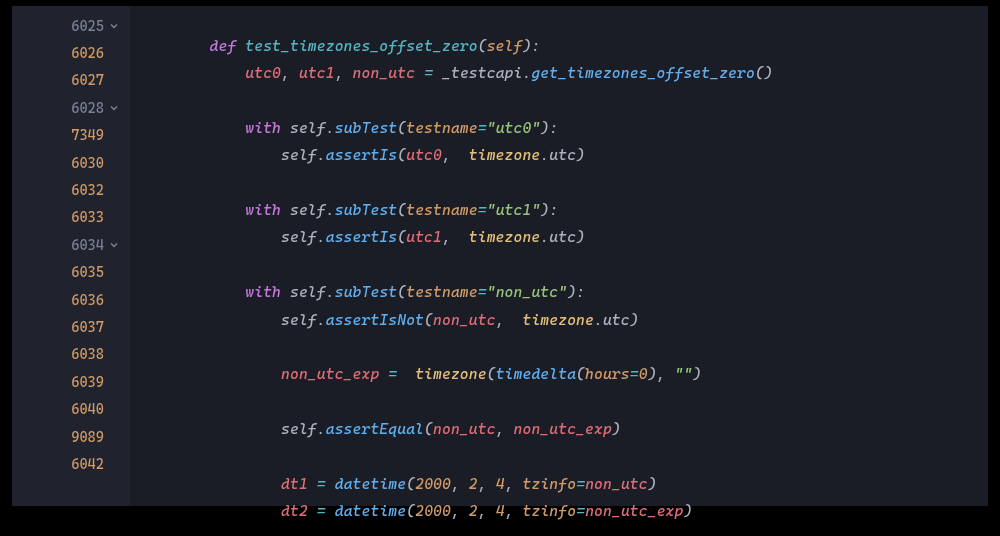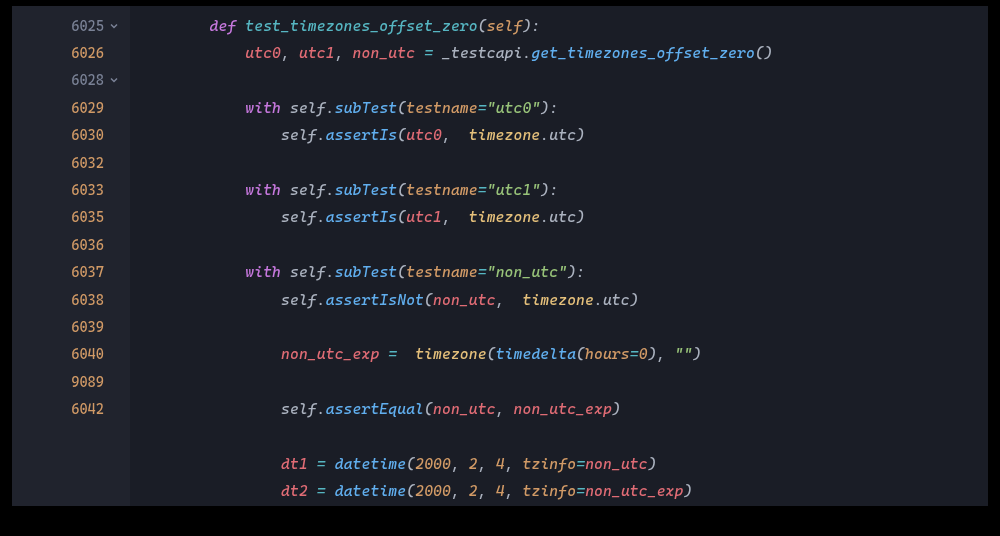--- a/index.html
+++ b/index.html
@@ -42,20 +42,21 @@
     justify-content: center;
     align-items: center;
     color: #7a8296;
   }
   .chevron svg { width: 12px; height: 12px; }
   .code {
     flex: 1;
     padding-top: 6px;
     padding-left: 8px;
     white-space: pre;
+    margin-top: 20px;
   }
   .cline {
     height: 27.4px;
     display: flex;
     align-items: center;
     letter-spacing: 0.15px;
   }
   
   .kw  { color: #c678dd; } 
   .fn  { color: #56b6c2; font-style: italic; } 
@@ -78,43 +79,55 @@
         <span class="chevron">
           <svg viewBox="0 0 16 16" fill="none" stroke="currentColor" stroke-width="2">
             <path d="M4 6l4 4 4-4"></path>
           </svg>
         </span>
       </div>
       <div class="gline">
         <span class="num">6026</span>
         <span class="chevron"></span>
       </div>
+      <div class="gline">
+        <span class="num">6027</span>
+        <span class="chevron"></span>
+      </div>
       <div class="gline fold">
         <span class="num">6028</span>
         <span class="chevron">
           <svg viewBox="0 0 16 16" fill="none" stroke="currentColor" stroke-width="2">
             <path d="M4 6l4 4 4-4"></path>
           </svg>
         </span>
       </div>
       <div class="gline">
-        <span class="num">6029</span>
+        <span class="num">7349</span>
         <span class="chevron"></span>
       </div>
       <div class="gline">
         <span class="num">6030</span>
         <span class="chevron"></span>
       </div>
       <div class="gline">
         <span class="num">6032</span>
         <span class="chevron"></span>
       </div>
       <div class="gline">
         <span class="num">6033</span>
         <span class="chevron"></span>
+      </div>
+      <div class="gline fold">
+        <span class="num">6034</span>
+        <span class="chevron">
+          <svg viewBox="0 0 16 16" fill="none" stroke="currentColor" stroke-width="2">
+            <path d="M4 6l4 4 4-4"></path>
+          </svg>
+        </span>
       </div>
       <div class="gline">
         <span class="num">6035</span>
         <span class="chevron"></span>
       </div>
       <div class="gline">
         <span class="num">6036</span>
         <span class="chevron"></span>
       </div>
       <div class="gline">

